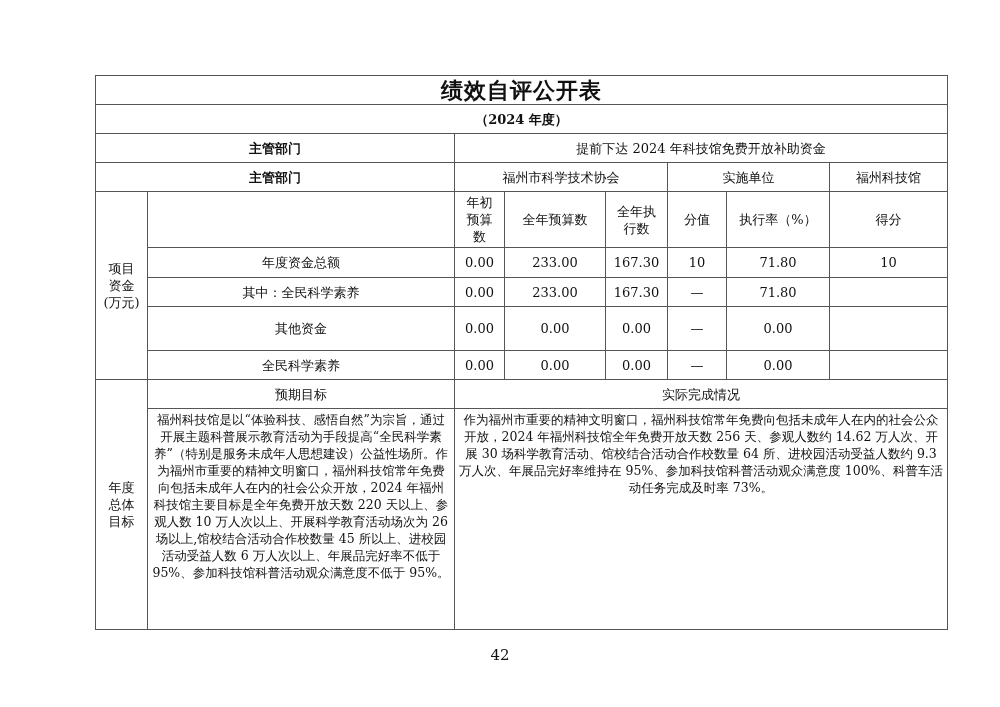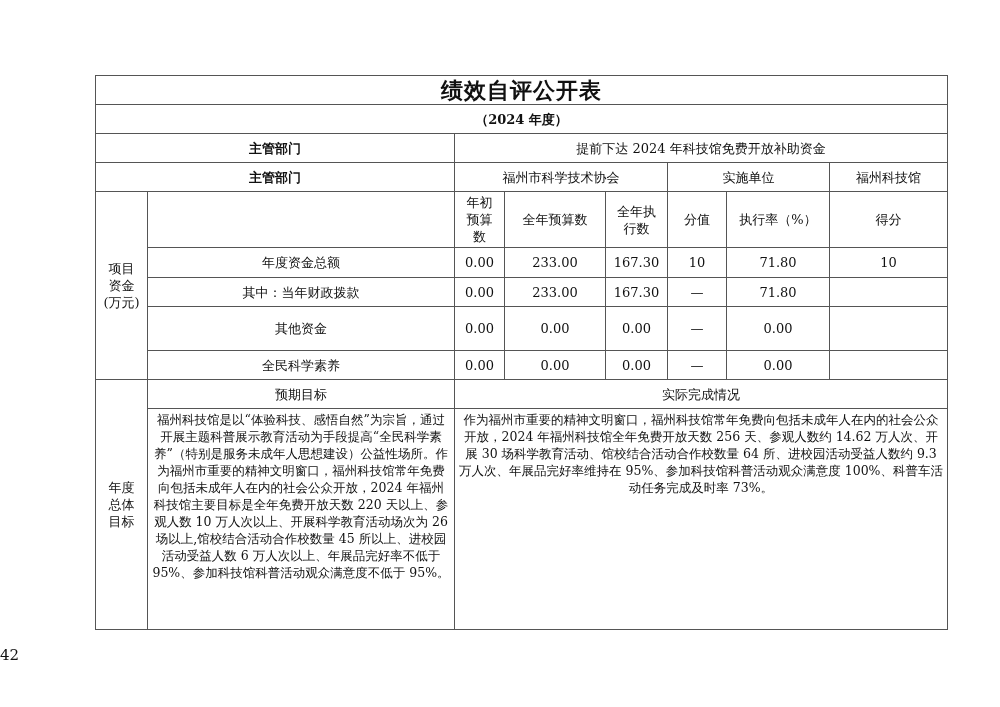--- a/index.html
+++ b/index.html
@@ -7,21 +7,21 @@
          font-family:"DejaVu Serif","Liberation Serif",serif; color:#111; }
   table.perf { position:absolute; left:88px; top:75px; width:852px; border-collapse:collapse;
                table-layout:fixed; font-size:13px;margin-left:7px; }
   table.perf td { border:1px solid #555; padding:0 4px; text-align:center; vertical-align:middle;
                   line-height:17px; }
   .title { font-size:22px; font-weight:bold; height:28px; letter-spacing:1px; }
   .year td, .r30 { height:28px;font-weight:bold; }
   .left { text-align:center; }
   .goal-text { text-align:right; vertical-align:top !important; font-size:12.5px;
                line-height:18.2px; padding:2px 4px !important; }
-  .pagenum { position:absolute; left:0; width:1000px; top:646px; text-align:left; font-size:15px; }
+  .pagenum { position:absolute; left:0; width:1000px; top:646px; text-align:center; font-size:15px; }
 </style>
 </head>
 <body>
 
 <table class="perf">
   <colgroup>
     <col style="width:52px">
       <col style="width:307px">
       <col style="width:50px">
       <col style="width:101px">
@@ -71,21 +71,21 @@
   <tr style="height:30px">
     <td class="left">年度资金总额</td>
     <td>0.00</td>
     <td>233.00</td>
     <td>167.30</td>
     <td>10</td>
     <td>71.80</td>
     <td>10</td>
   </tr>
   <tr style="height:29px">
-    <td class="left">其中：当年财政拨款</td>
+    <td class="left">其中：全民科学素养</td>
     <td>0.00</td>
     <td>233.00</td>
     <td>167.30</td>
     <td>—</td>
     <td>71.80</td>
     <td></td>
   </tr>
   <tr style="height:44px">
     <td class="left">其他资金</td>
     <td>0.00</td>

